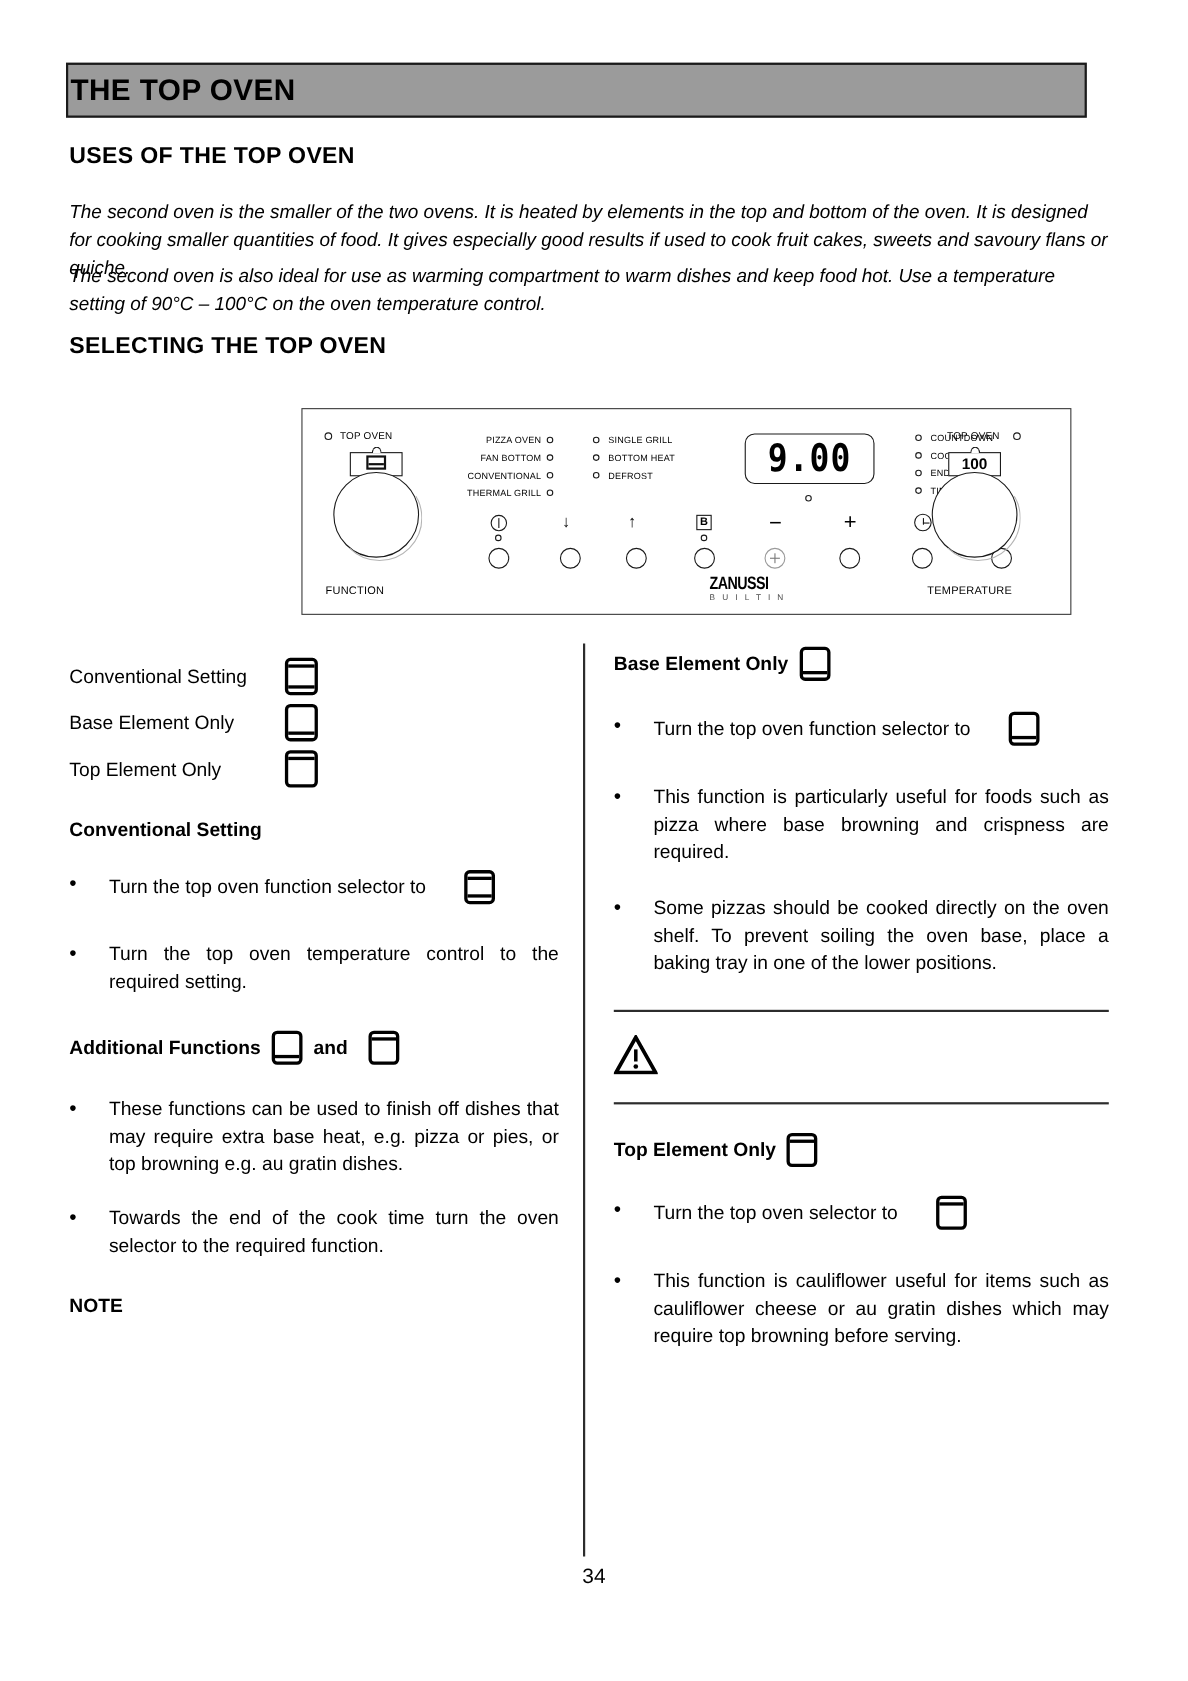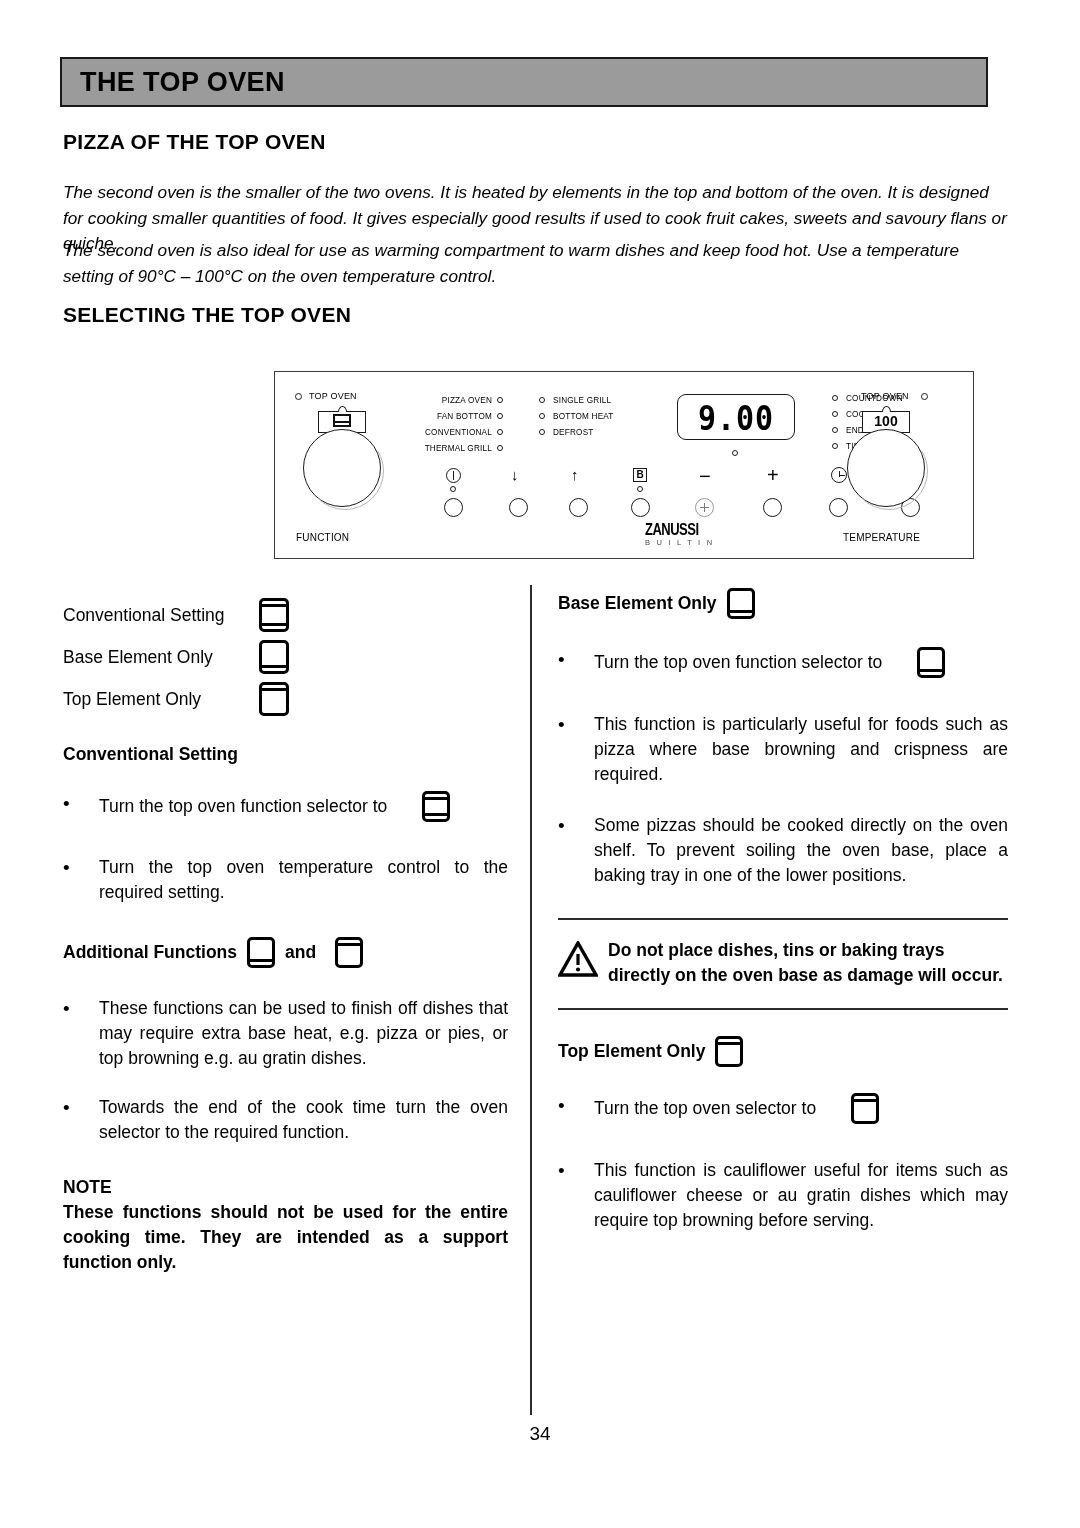--- a/index.html
+++ b/index.html
@@ -31,21 +31,21 @@
     height: 50px;
     background: #9b9b9b;
     border: 2px solid #1a1a1a;
     display: flex;
     align-items: center;
   }
   .title-bar .title-text {
     font-size: 27px;
     font-weight: bold;
     letter-spacing: 0.4px;
-    margin-left: 18px;
+    margin-left: 2px;
     white-space: nowrap;
   }
 
   
   .h2 {
     position: absolute;
     font-size: 21px;
     font-weight: bold;
     letter-spacing: 0.3px;
     white-space: nowrap;
@@ -337,21 +337,21 @@
 </style>
 </head>
 <body>
 
 <div class="page">
 
   <div class="title-bar">
     <span class="title-text">THE TOP OVEN</span>
   </div>
 
-  <div class="h2" id="uses-heading">PIZZA OF THE TOP OVEN</div>
+  <div class="h2" id="uses-heading">USES OF THE TOP OVEN</div>
   <div class="intro" id="intro-p1">The second oven is the smaller of the two ovens.  It is heated by elements in the top and bottom of the oven.  It is designed for cooking smaller quantities of food.  It gives especially good results if used to cook fruit cakes, sweets and savoury flans or quiche.</div>
   <div class="intro" id="intro-p2">The second oven is also ideal for use as warming compartment to warm dishes and keep food hot.  Use a temperature setting of 90°C – 100°C on the oven temperature control.</div>
 
   <div class="h2" id="selecting-heading">SELECTING THE TOP OVEN</div>
 
   <div class="panel">
     <div class="panel-inner">
 
       <div class="led" style="left:20px; top:21px;"></div>
       <div class="pl" style="left:34px; top:19px;">TOP OVEN</div>
@@ -510,21 +510,20 @@
       <span class="bullet-dot">•</span>
       <span class="bullet-text justify">These functions can be used to finish off dishes that may require extra base heat, e.g. pizza or pies, or top browning e.g. au gratin dishes.</span>
     </div>
 
     <div class="bullet-item" style="margin-top:24px;">
       <span class="bullet-dot">•</span>
       <span class="bullet-text justify">Towards the end of the cook time turn the oven selector to the required function.</span>
     </div>
 
     <div class="note-block" style="margin-top:30px;">NOTE</div>
-    <div class="note-block">These functions should not be used for the entire cooking time.  They are intended as a support function only.</div>
 
   </div>
 
   <div class="col col-right" style="top:588px;">
 
     <div class="sub-head">
       <span>Base Element Only</span>
       <span class="oven-icon" style="width:28px; height:31px;">
         <span class="bar-bot"></span>
       </span>
@@ -553,21 +552,20 @@
     <div class="hr-rule" style="margin-top:30px;"></div>
 
     <div class="warn-row" style="margin-top:18px;">
       <span class="warn-tri">
         <svg width="40" height="36" viewBox="0 0 40 36" aria-hidden="true">
           <path d="M20 2 L38 34 L2 34 Z" fill="none" stroke="#000" stroke-width="3.4" stroke-linejoin="miter"></path>
           <rect x="18.4" y="13" width="3.2" height="11" fill="#000"></rect>
           <circle cx="20" cy="28.5" r="2.1" fill="#000"></circle>
         </svg>
       </span>
-      <span class="warn-text">Do not place dishes, tins or baking trays directly on the oven base as damage will occur.</span>
     </div>
 
     <div class="hr-rule" style="margin-top:20px;"></div>
 
     <div class="sub-head" style="margin-top:26px;">
       <span>Top Element Only</span>
       <span class="oven-icon" style="width:28px; height:31px;">
         <span class="bar-top"></span>
       </span>
     </div>

